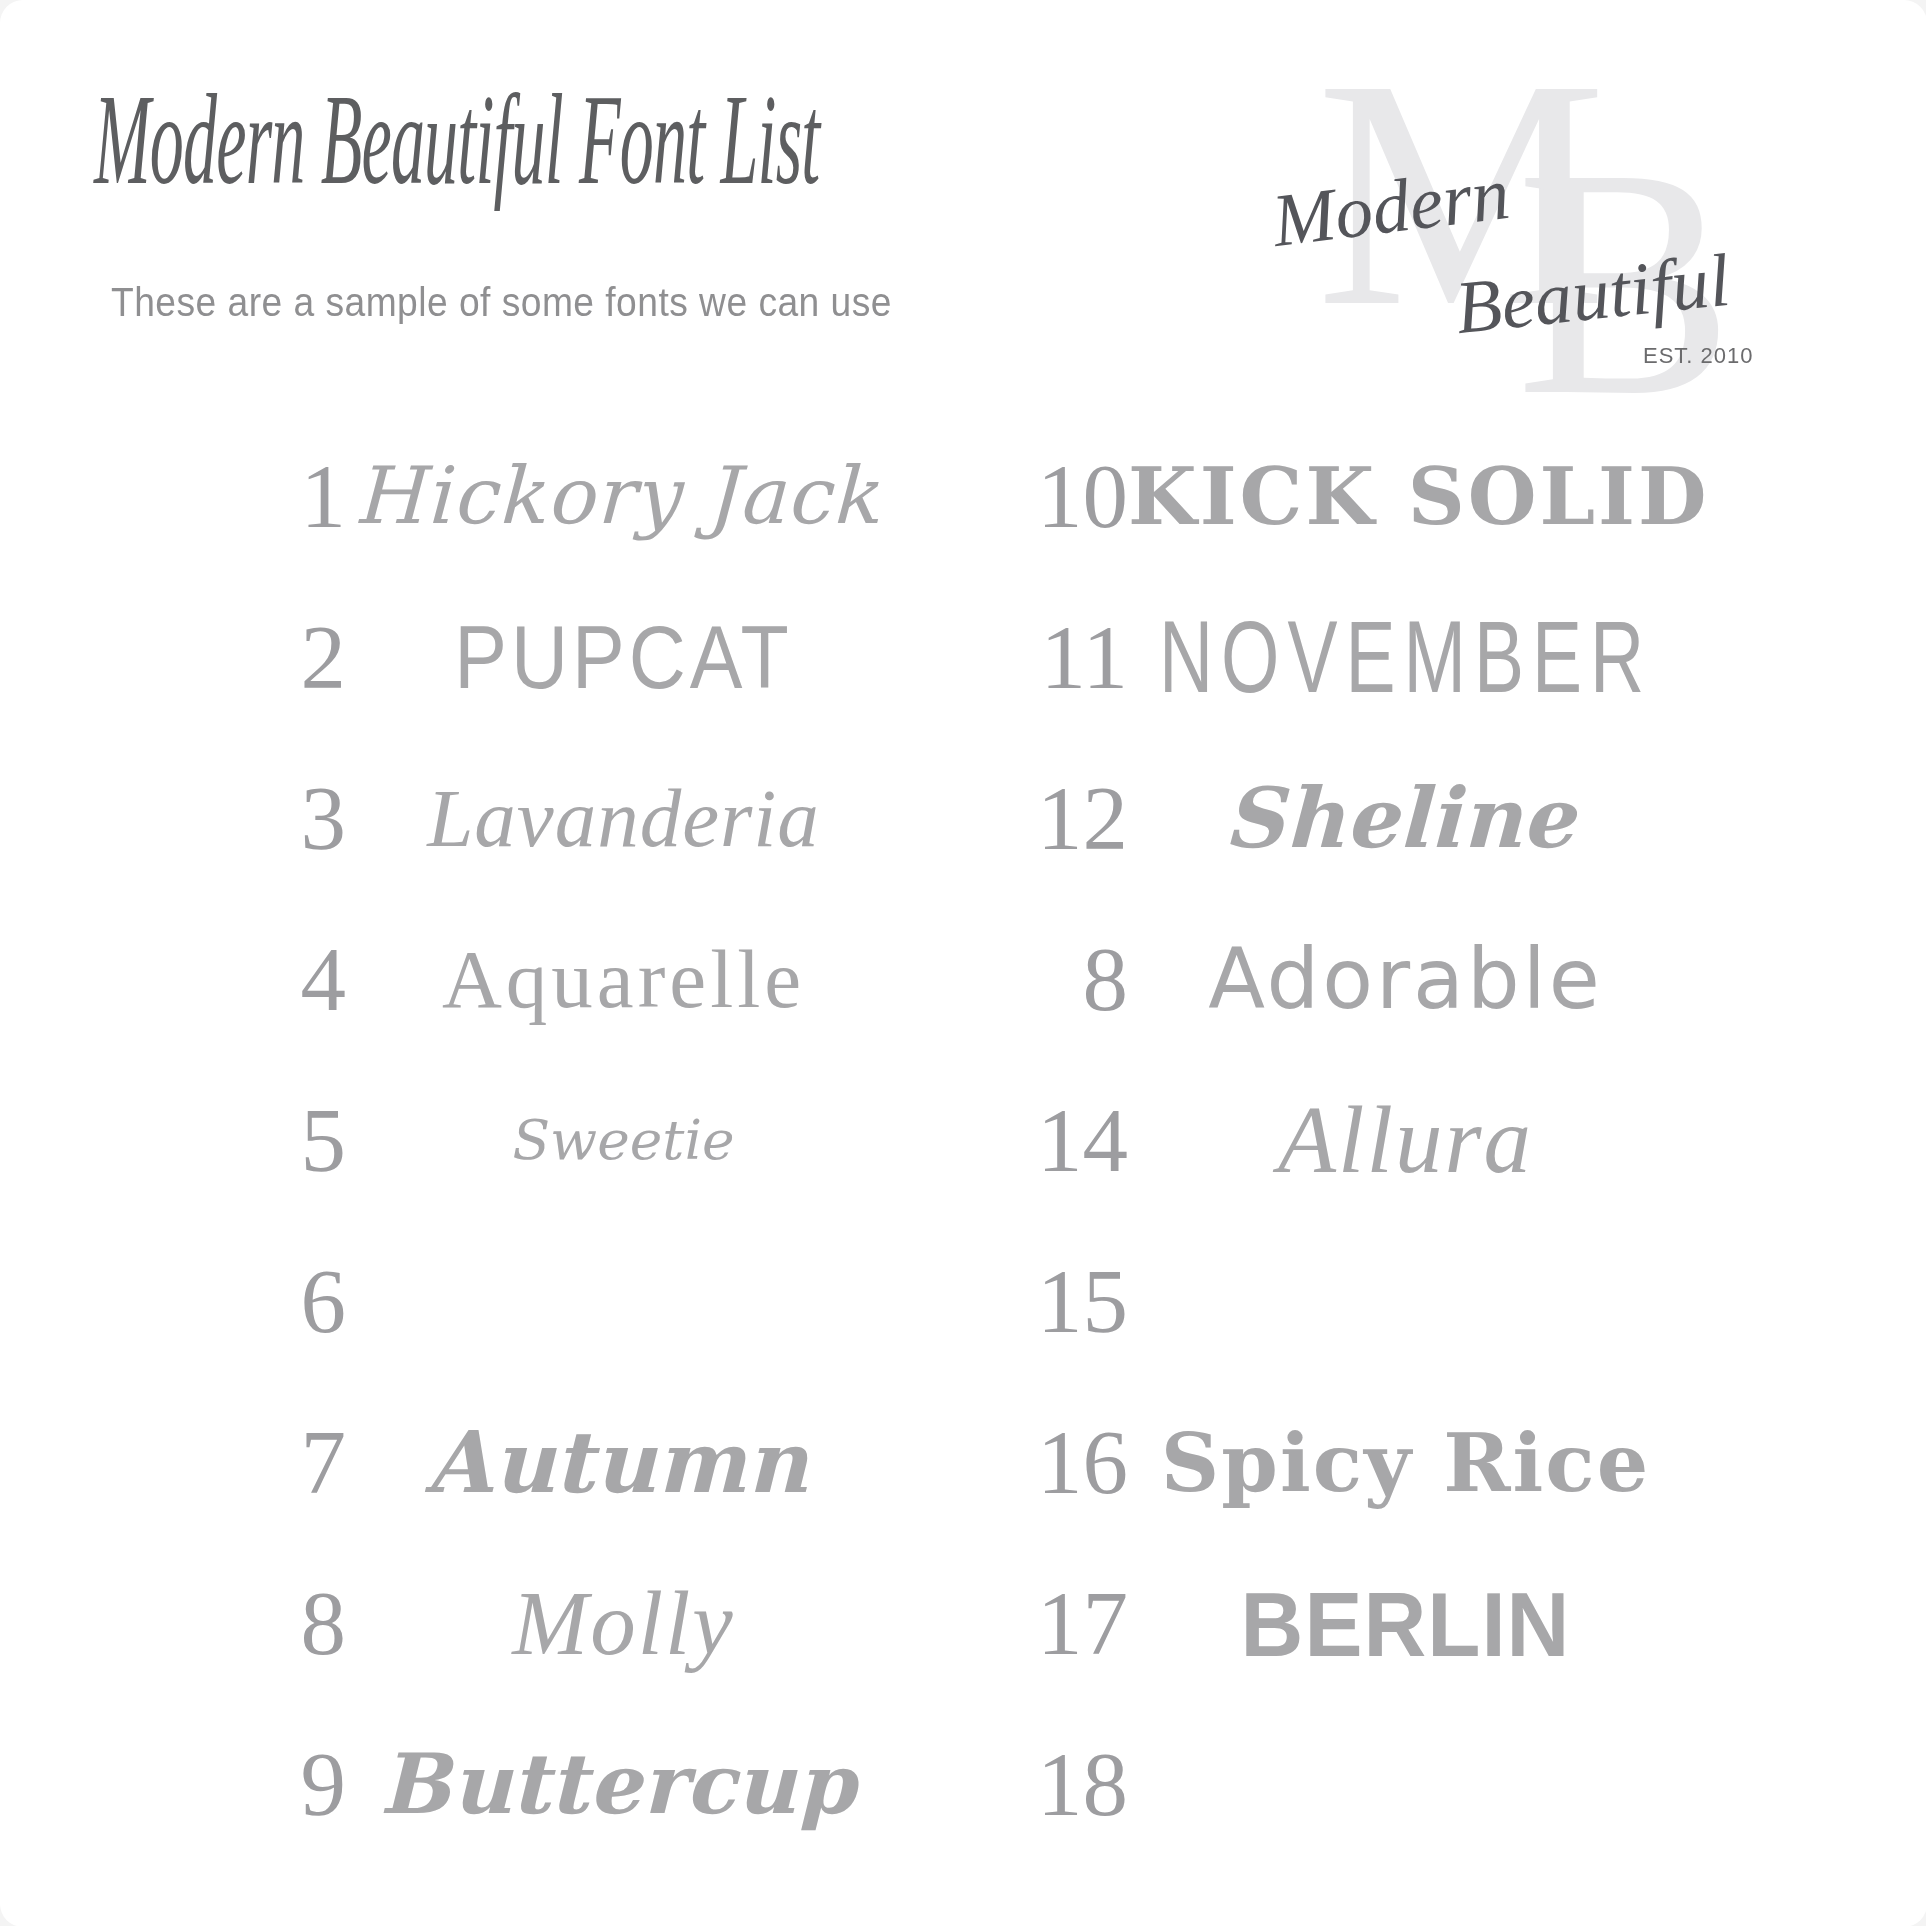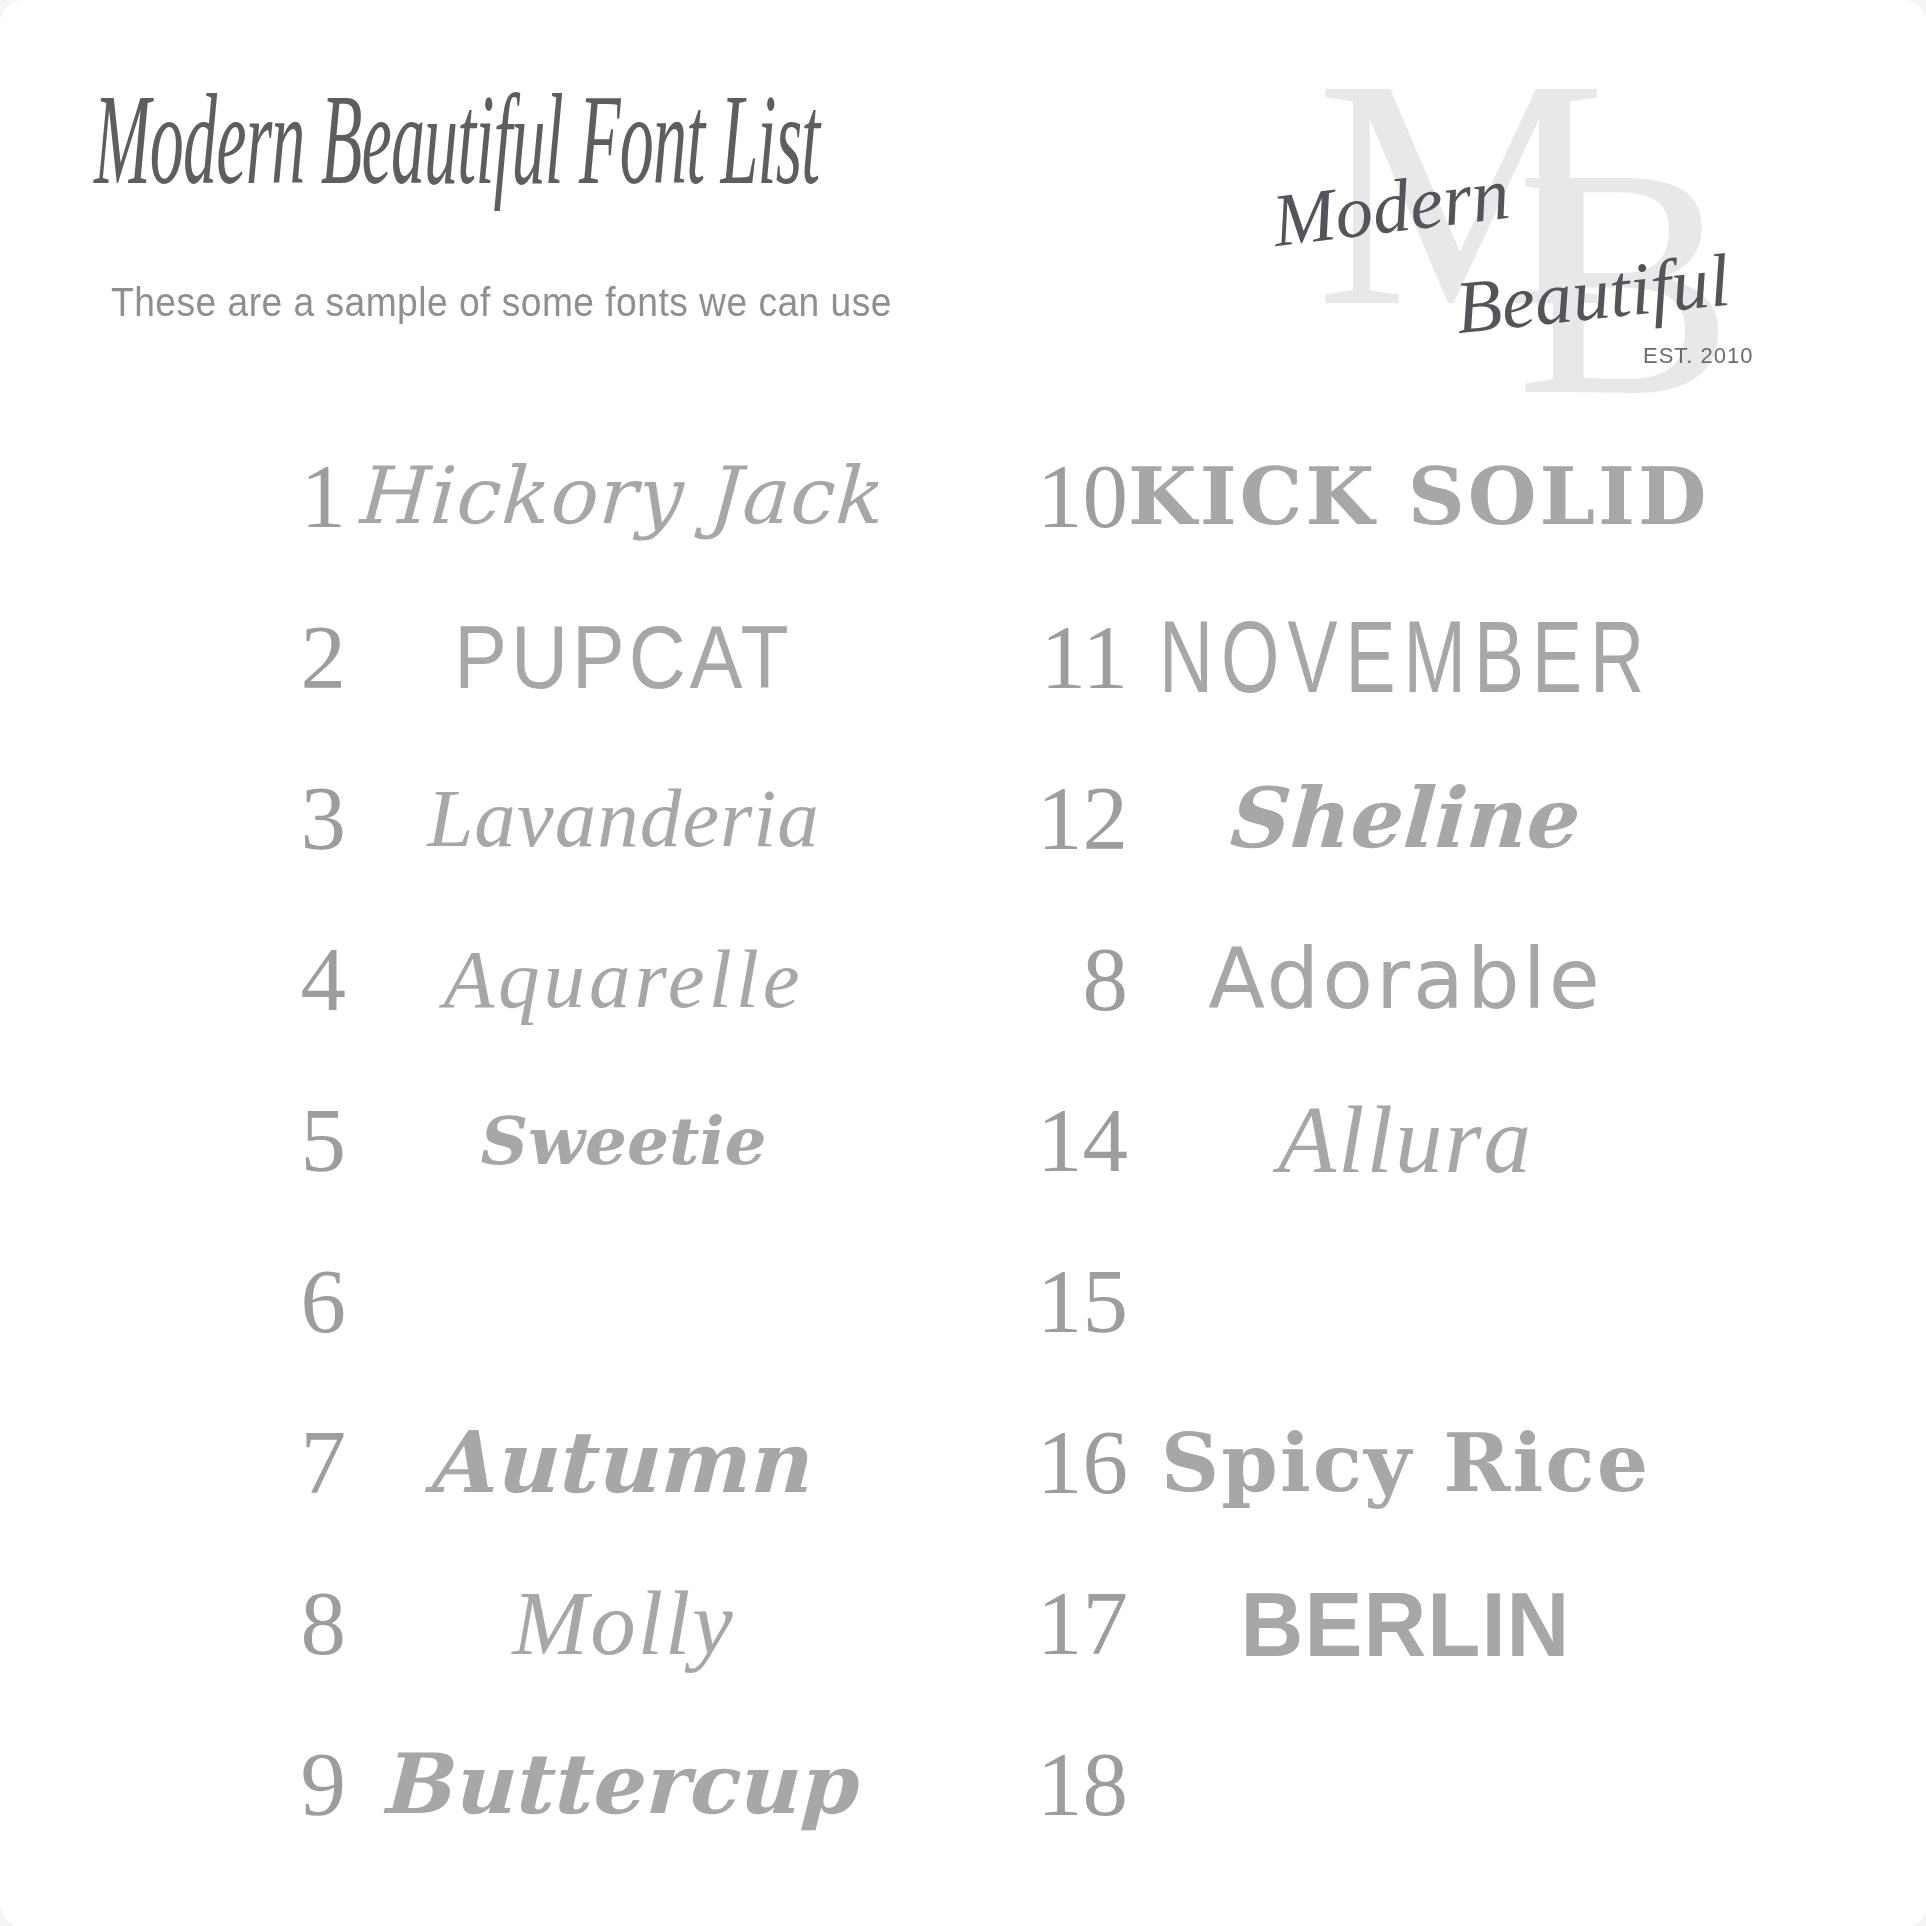--- a/index.html
+++ b/index.html
@@ -49,22 +49,22 @@
     font-family:"Liberation Serif",serif;font-size:91px;line-height:1;
     color:var(--c-number);
   }
   .sample-wrap{flex:1;text-align:center;}
   .sample{display:inline-block;line-height:1;color:var(--c-sample);white-space:nowrap;}
 
   
   .fs-hickory  {font-family:"DejaVu Serif",serif;font-style:italic;font-size:79px;letter-spacing:1px;transform:skewX(-4deg);}
   .fs-pupcat   {font-family:"Liberation Sans",sans-serif;font-size:79px;letter-spacing:4px;transform:scaleY(1.12);}
   .fs-lavanderia{font-family:"Liberation Serif",serif;font-style:italic;font-size:83px;letter-spacing:1px;}
-  .fs-aquarelle{font-family:"Liberation Serif",serif;font-style:italic;font-size:83px;letter-spacing:4px;}
-  .fs-sweetie  {font-family:"DejaVu Serif",serif;font-style:italic;font-weight:700;font-size:66px;}
+  .fs-aquarelle{font-family:"Liberation Serif",serif;font-size:83px;letter-spacing:4px;}
+  .fs-sweetie  {font-family:"DejaVu Serif",serif;font-style:italic;font-weight:400;font-size:55px;}
   .fs-nunito   {font-family:"DejaVu Sans",sans-serif;font-weight:700;font-size:85px;}
   .fs-autumn   {font-family:"DejaVu Serif",serif;font-style:italic;font-weight:700;font-size:85px;transform:skewX(-3deg);}
   .fs-molly    {font-family:"Liberation Serif",serif;font-style:italic;font-size:91px;letter-spacing:2px;}
   .fs-buttercup{font-family:"DejaVu Serif",serif;font-style:italic;font-weight:700;font-size:83px;transform:skewX(-3deg);}
 
   .fs-kick     {font-family:"DejaVu Serif",serif;font-weight:700;font-size:79px;letter-spacing:3px;}
   .fs-november {font-family:"Liberation Sans",sans-serif;font-size:75px;letter-spacing:8px;transform:scaleY(1.35);}
   .fs-sheline  {font-family:"DejaVu Serif",serif;font-style:italic;font-weight:700;font-size:83px;transform:skewX(-4deg);}
   .fs-adorable {font-family:"DejaVu Sans",sans-serif;font-size:83px;letter-spacing:3px;}
   .fs-allura   {font-family:"Liberation Serif",serif;font-style:italic;font-size:95px;letter-spacing:2px;}

